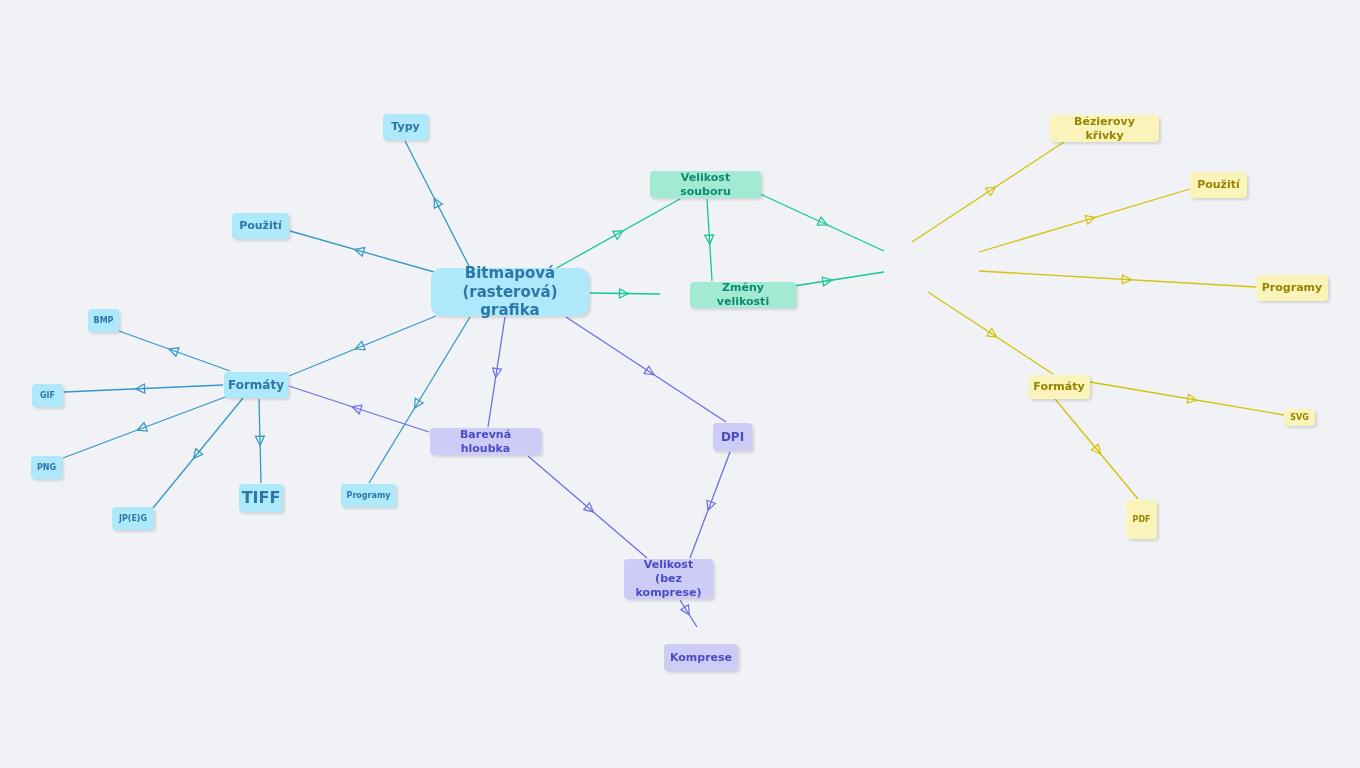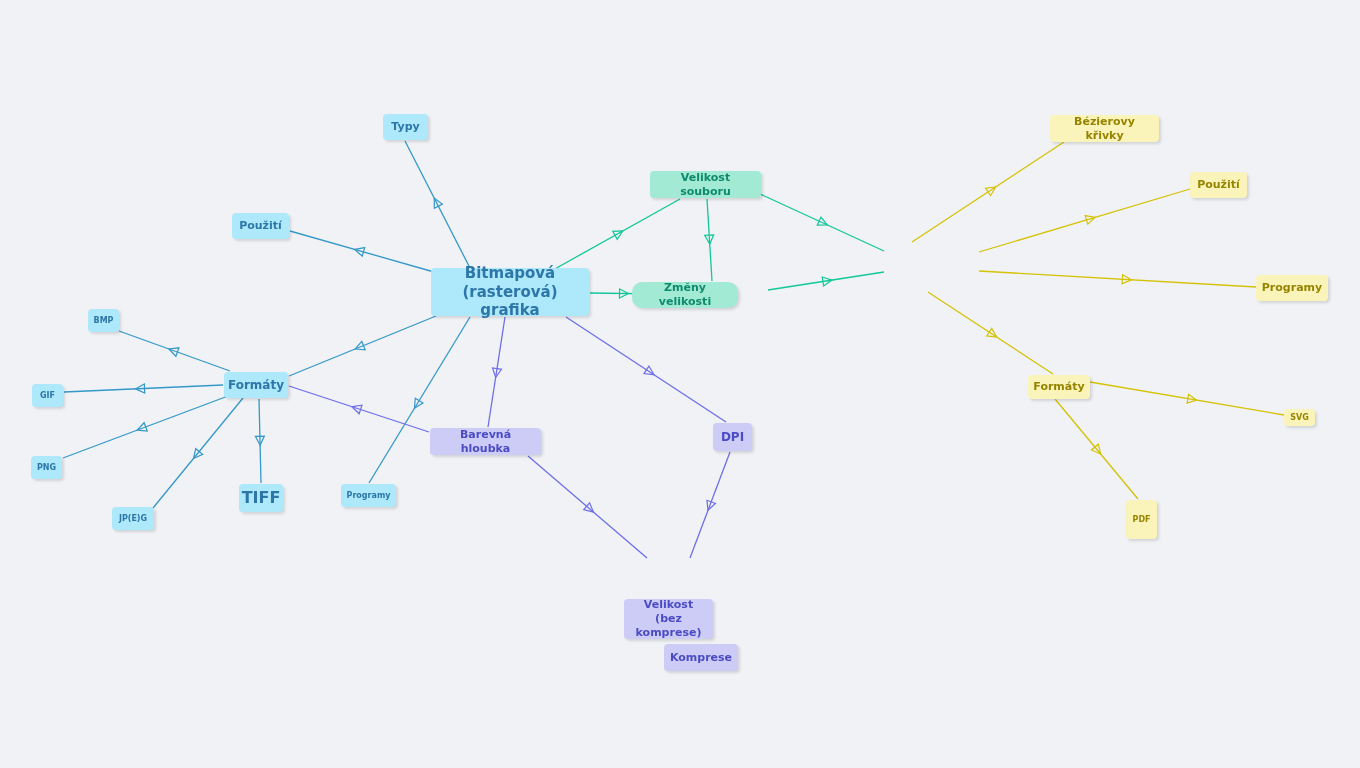--- a/index.html
+++ b/index.html
@@ -150,36 +150,36 @@
       </g>
       <g>
         <line x1="1090" y1="382" x2="1284" y2="415" stroke="#d4c206" stroke-width="1.3"></line>
         <polygon points="0,0 -9,-4.5 -9,4.5" fill="none" stroke="#d4c206" stroke-width="1.2" transform="translate(1196.7,400.15) rotate(9.653786088536547)"></polygon>
       </g>
       <g>
         <line x1="1055" y1="399" x2="1138" y2="499" stroke="#d4c206" stroke-width="1.3"></line>
         <polygon points="0,0 -9,-4.5 -9,4.5" fill="none" stroke="#d4c206" stroke-width="1.2" transform="translate(1100.65,454) rotate(50.30732684933118)"></polygon>
       </g>
     </svg>
-<div class="node t-blue" style="left: 431px; top: 268px; width: 158px; height: 48px; font-size: 15px;"><span>Bitmapová
+<div class="node t-blue" style="left: 431px; top: 268px; width: 158px; height: 48px; font-size: 15px; border-radius: 11px;"><span>Bitmapová
 (rasterová) grafika</span></div>
     <div class="node t-blue" style="left: 383px; top: 114px; width: 45px; height: 26px; font-size: 11px;"><span>Typy</span></div>
     <div class="node t-blue" style="left: 232px; top: 213px; width: 57px; height: 26px; font-size: 11px;"><span>Použití</span></div>
     <div class="node t-blue" style="left: 224px; top: 372px; width: 64px; height: 26px; font-size: 12px;"><span>Formáty</span></div>
     <div class="node t-blue" style="left: 88px; top: 309px; width: 31px; height: 23px; font-size: 8px;"><span>BMP</span></div>
     <div class="node t-blue" style="left: 32px; top: 384px; width: 31px; height: 23px; font-size: 8px;"><span>GIF</span></div>
     <div class="node t-blue" style="left: 31px; top: 456px; width: 31px; height: 23px; font-size: 8px;"><span>PNG</span></div>
     <div class="node t-blue" style="left: 112px; top: 507px; width: 42px; height: 23px; font-size: 8px;"><span>JP(E)G</span></div>
     <div class="node t-blue" style="left: 239px; top: 484px; width: 44px; height: 28px; font-size: 16px;"><span>TIFF</span></div>
     <div class="node t-blue" style="left: 341px; top: 484px; width: 55px; height: 23px; font-size: 8px;"><span>Programy</span></div>
     <div class="node t-green" style="left: 650px; top: 171px; width: 111px; height: 27px; font-size: 11px;"><span>Velikost souboru</span></div>
-    <div class="node t-green" style="left: 632px; top: 282px; width: 106px; height: 26px; font-size: 11px; border-radius: 10px;"><span>Změny velikosti</span></div>
+    <div class="node t-green" style="left: 690px; top: 282px; width: 106px; height: 26px; font-size: 11px;"><span>Změny velikosti</span></div>
     <div class="node t-purple" style="left: 430px; top: 428px; width: 111px; height: 27px; font-size: 11px;"><span>Barevná hloubka</span></div>
     <div class="node t-purple" style="left: 713px; top: 423px; width: 39px; height: 28px; font-size: 12px;"><span>DPI</span></div>
-    <div class="node t-purple" style="left: 624px; top: 559px; width: 89px; height: 40px; font-size: 11px; margin-top: 40px;"><span>Velikost (bez
+    <div class="node t-purple" style="left: 624px; top: 559px; width: 89px; height: 40px; font-size: 11px;"><span>Velikost (bez
 komprese)</span></div>
     <div class="node t-purple" style="left: 664px; top: 628px; width: 74px; height: 27px; font-size: 11px; margin-top: 16px;"><span>Komprese</span></div>
     <div class="node t-yellow" style="left: 1050px; top: 115px; width: 109px; height: 27px; font-size: 11px;"><span>Bézierovy křivky</span></div>
     <div class="node t-yellow" style="left: 1190px; top: 172px; width: 57px; height: 26px; font-size: 11px;"><span>Použití</span></div>
     <div class="node t-yellow" style="left: 1256px; top: 275px; width: 72px; height: 26px; font-size: 11px;"><span>Programy</span></div>
     <div class="node t-yellow" style="left: 1028px; top: 375px; width: 62px; height: 24px; font-size: 11px;"><span>Formáty</span></div>
     <div class="node t-yellow" style="left: 1284px; top: 409px; width: 31px; height: 17px; font-size: 8px;"><span>SVG</span></div>
     <div class="node t-yellow" style="left: 1126px; top: 500px; width: 31px; height: 39px; font-size: 8px;"><span>PDF</span></div>
   </div>
 

